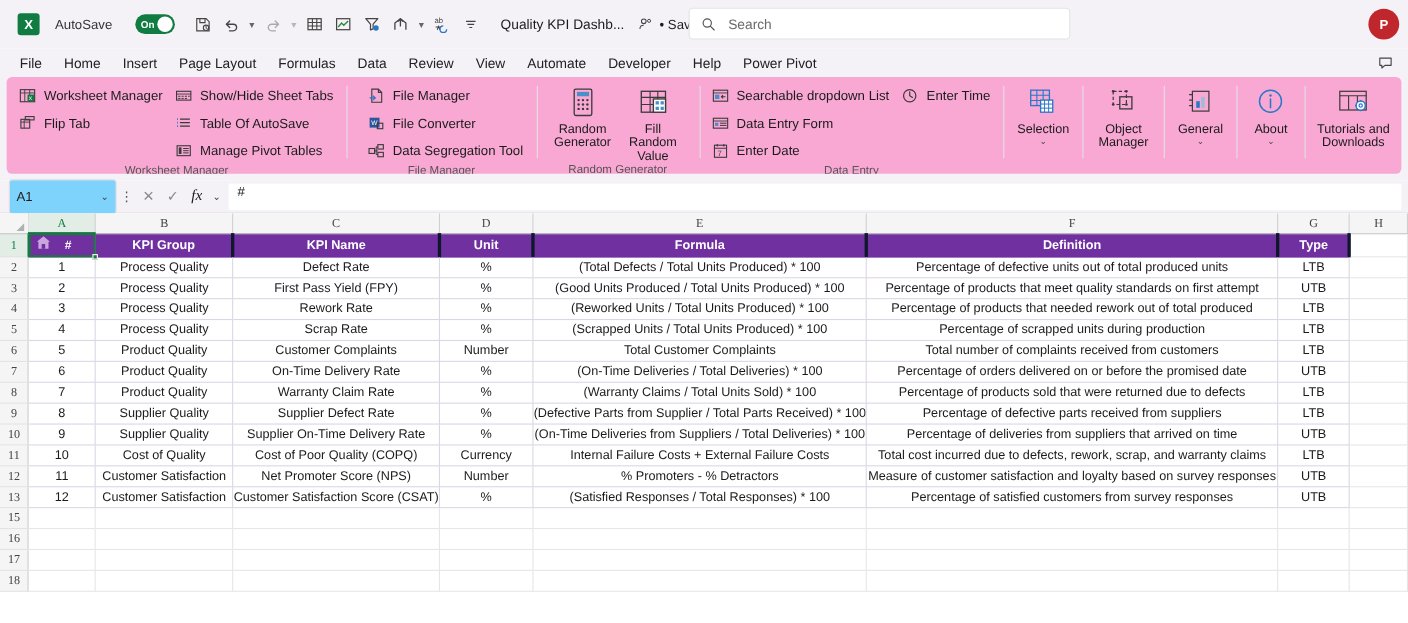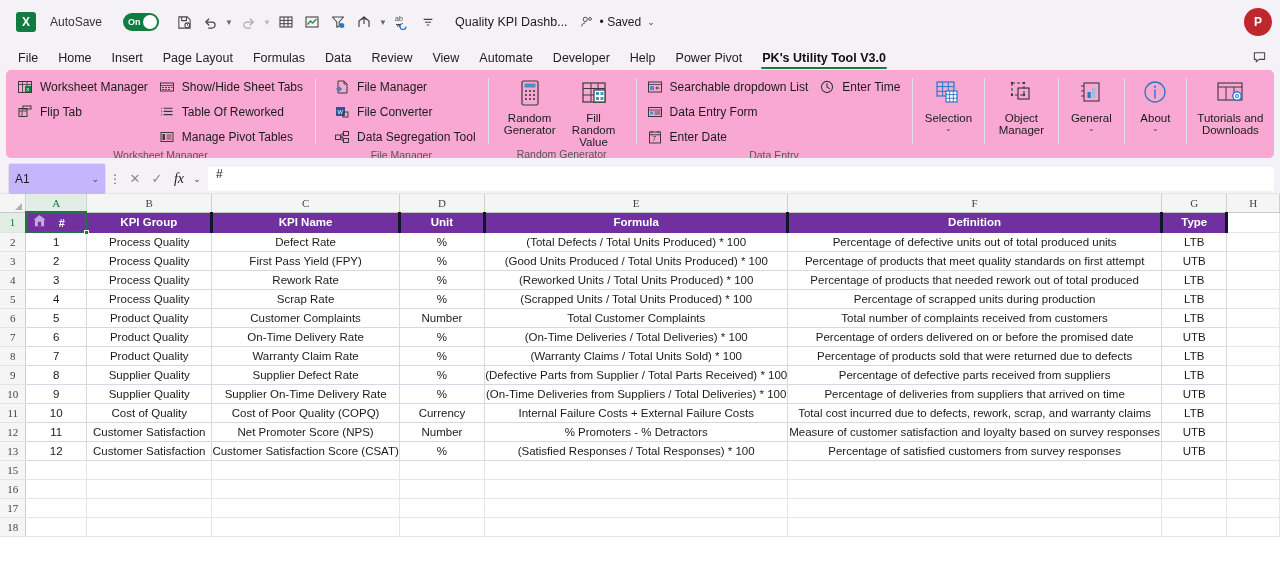--- a/index.html
+++ b/index.html
@@ -177,21 +177,21 @@
 
   
   .formulabar {
     height: 30px; background: #f5f2f7;
     display: flex; align-items: center;
     padding: 0 6px 0 8px;
     border-bottom: 1px solid #e6e2e8;
   }
   .namebox {
     width: 98px; height: 32px;
-    background: #c4b5fd; border: 1px solid #e1dee4; border-radius: 3px;
+    background: #7dd3fc; border: 1px solid #e1dee4; border-radius: 3px;
     display: flex; align-items: center; padding: 0 6px;
     font-size: 12px; color: #1b1b1b; gap: 28px;
   }
   .namebox .nb-caret { margin-left: auto; font-size: 9px; color: #444; }
   .fb-dots { width: 18px; text-align: center; color: #555; font-size: 12px; }
   .fb-icon {
     width: 22px; height: 22px;
     display: flex; align-items: center; justify-content: center;
     color: #8a8a8a; font-size: 13px;
   }
@@ -355,38 +355,46 @@
   <span class="title-icon-sm">
     <svg width="14" height="14" viewBox="0 0 16 16">
         <circle cx="6" cy="5" r="2.4" fill="none" stroke="#444" stroke-width="1.1"></circle>
         <path d="M2 13c0-2.4 1.8-4 4-4" fill="none" stroke="#444" stroke-width="1.1"></path>
         <circle cx="11.5" cy="4.5" r="1.6" fill="none" stroke="#444" stroke-width="1"></circle>
       </svg>
   </span>
   <span class="saved-state">• Saved</span>
   <span class="saved-caret">⌄</span>
 
+  <div class="searchbox">
+    <span class="sicon">
+      <svg width="14" height="14" viewBox="0 0 16 16">
+          <circle cx="6.8" cy="6.8" r="4.3" fill="none" stroke="#555" stroke-width="1.2"></circle>
+          <path d="M10 10 14 14" stroke="#555" stroke-width="1.2" stroke-linecap="round"></path>
+        </svg>
+    </span>
+    <input type="text" placeholder="Search" style="">
+  </div>
 
   <div class="avatar">P</div>
 </div>
 
 <div class="tabstrip">
   <div class="tab">File</div>
   <div class="tab">Home</div>
   <div class="tab">Insert</div>
   <div class="tab">Page Layout</div>
   <div class="tab">Formulas</div>
   <div class="tab">Data</div>
   <div class="tab">Review</div>
   <div class="tab">View</div>
   <div class="tab">Automate</div>
   <div class="tab">Developer</div>
   <div class="tab">Help</div>
   <div class="tab">Power Pivot</div>
-  <div class="tab active">PK's Utility Tool V3.0</div>
   <div class="comment-btn">
     <svg width="15" height="15" viewBox="0 0 16 16">
         <path d="M2.5 3h11v7h-6l-3 2.6V10h-2z" fill="none" stroke="#444" stroke-width="1.1" stroke-linejoin="round"></path>
       </svg>
   </div>
 </div>
 
 <div class="ribbon">
  <div class="ribbon-inner">
 
@@ -426,21 +434,21 @@
           </span>
           <span>Show/Hide Sheet Tabs</span>
         </div>
         <div class="ritem">
           <span class="ic">
             <svg width="16" height="16" viewBox="0 0 16 16">
                   <path d="M2 4.2h.8M2 7.4h.8M2 10.6h.8" stroke="#2878c8" stroke-width="1.6"></path>
                   <path d="M4.6 4.2h9M4.6 7.4h9M4.6 10.6h9" stroke="#3a3a3a" stroke-width="1.1"></path>
                 </svg>
           </span>
-          <span>Table Of Reworked</span>
+          <span>Table Of AutoSave</span>
         </div>
         <div class="ritem">
           <span class="ic">
             <svg width="16" height="16" viewBox="0 0 16 16">
                   <rect x="2" y="3.5" width="12" height="9" fill="none" stroke="#3a3a3a" stroke-width="1"></rect>
                   <rect x="3.5" y="5" width="2.5" height="6" fill="#3a3a3a"></rect>
                   <path d="M7.5 6h5M7.5 8h5M7.5 10h5" stroke="#3a3a3a" stroke-width=".9"></path>
                 </svg>
           </span>
           <span>Manage Pivot Tables</span>

